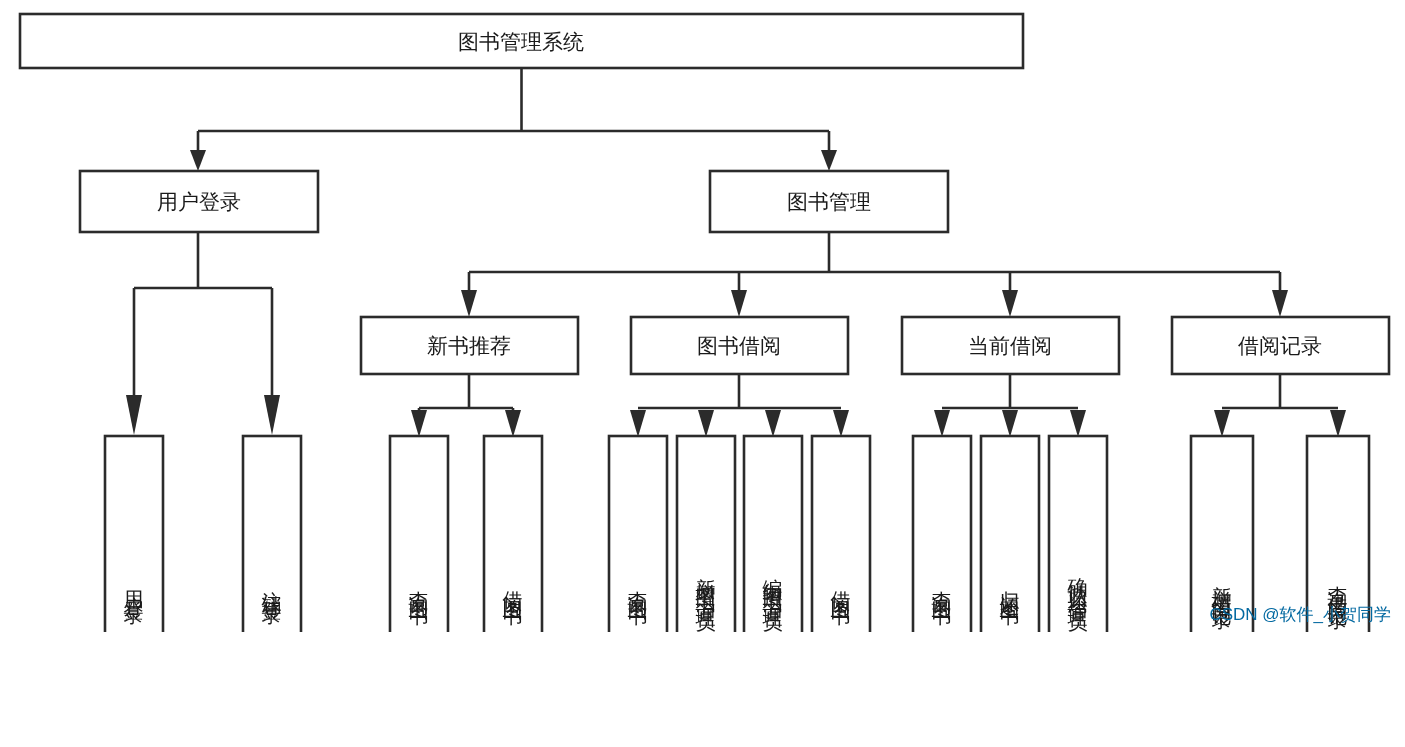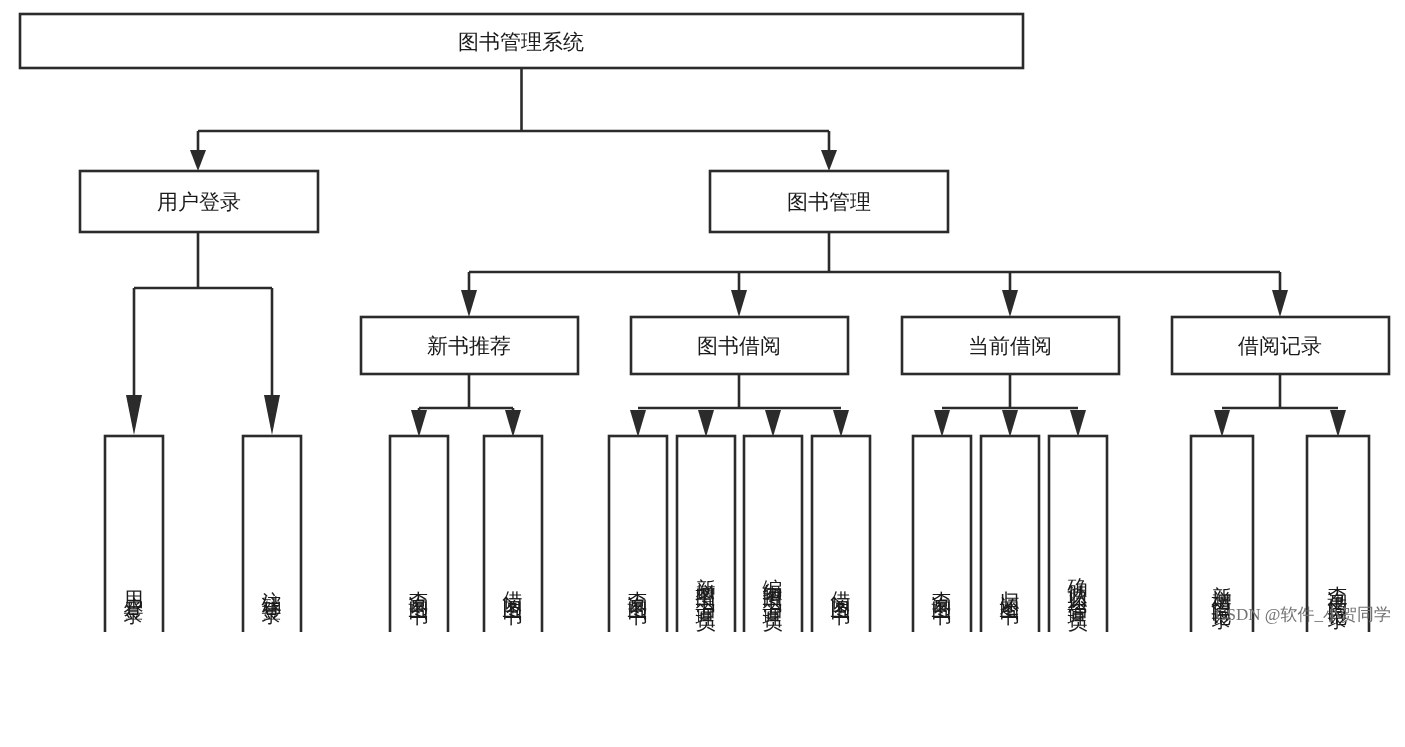--- a/index.html
+++ b/index.html
@@ -54,23 +54,23 @@
     writing-mode: vertical-rl;
     text-orientation: upright;
     text-anchor: middle;
     dominant-baseline: central;
     letter-spacing: 5px;
   }
   .watermark {
     position: absolute;
     right: 14px;
     bottom: 6px;
-    font-family: Liberation Serif, serif;
+    font-family: Liberation Sans, sans-serif;
     font-size: 17px;
-    color: #737373;
+    color: #0369a1;
     white-space: nowrap;
     pointer-events: none;
     user-select: none;
   }
 </style>
 </head>
 <body>
 
 <div id="diagram-root">
 

